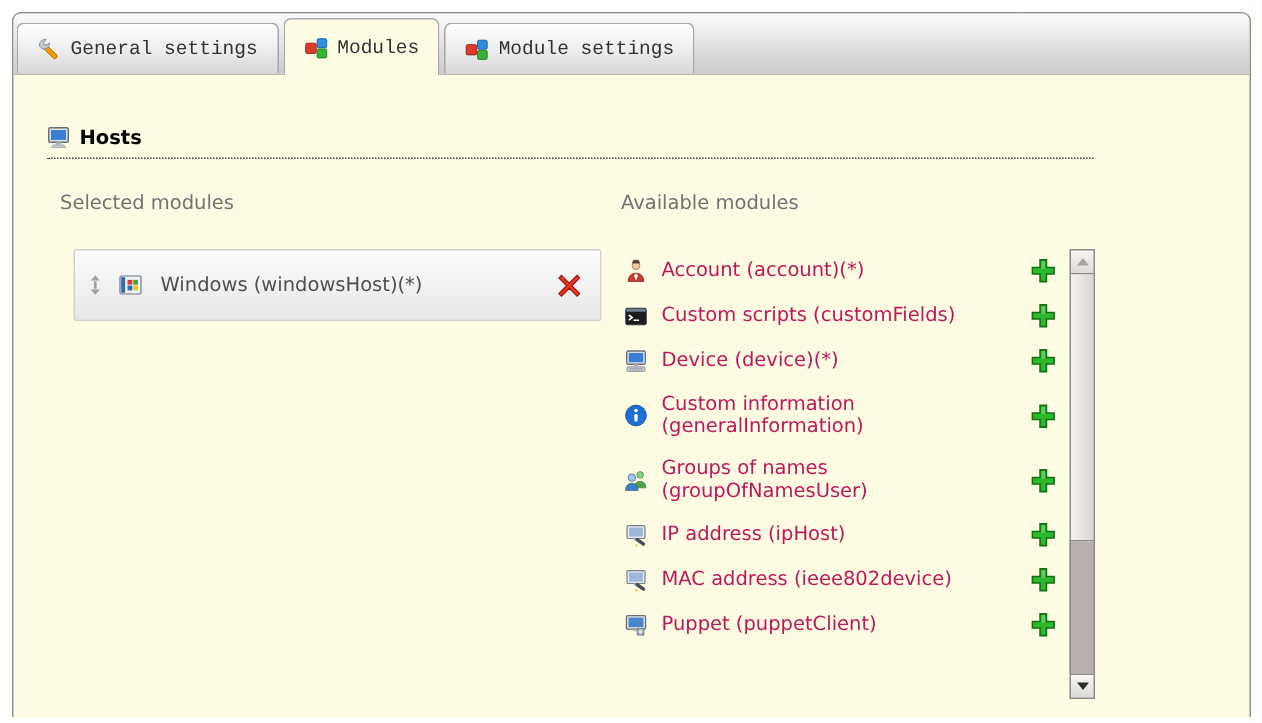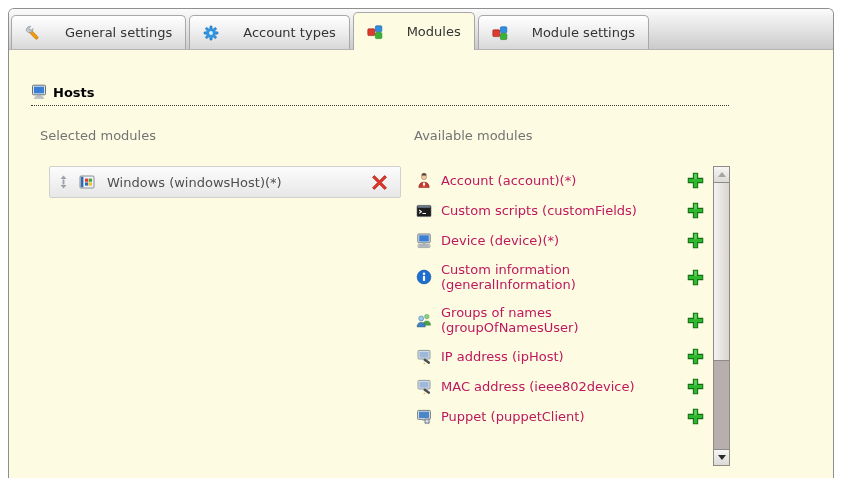--- a/index.html
+++ b/index.html
@@ -2,36 +2,36 @@
 <html><head>
 <meta charset="utf-8">
 <style>
   html,body{margin:0;padding:0;}
   body{width:841px;height:482px;background:#ffffff;font-family:"DejaVu Sans","Liberation Sans",sans-serif;position:relative;overflow:hidden;}
   .window{position:absolute;left:8px;top:8px;width:826px;height:470px;box-sizing:border-box;
           border:1px solid #8f8f8f;border-bottom:none;border-radius:6px 6px 0 0;background:#fdfce3;}
   
   .tabbar{height:40px;background:linear-gradient(#fbfbfb,#cbcbcb);border-radius:5px 5px 0 0;
           border-bottom:1px solid #b5b5b5;display:flex;align-items:flex-end;padding-left:2px;position:relative;}
-  .tab{display:flex;align-items:center;gap:24px;height:34px;padding:0 13px;margin-right:3px;box-sizing:border-box;
+  .tab{display:flex;align-items:center;gap:6px;height:34px;padding:0 13px;margin-right:3px;box-sizing:border-box;
        background:linear-gradient(#ffffff,#ececec 55%,#d7d7d7);border:1px solid #a8a8a8;border-bottom:none;
-       border-radius:5px 5px 0 0;font-size:13px;color:#333;cursor:pointer;white-space:nowrap;}
+       border-radius:5px 5px 0 0;font-size:13px;color:#333;cursor:pointer;white-space:nowrap;font-family:Liberation Mono, monospace;}
   .tab.active{height:38px;background:#fdfce3;margin-bottom:-1px;position:relative;z-index:2;}
   
   .section-header{margin:34px 0 0 22px;width:698px;box-sizing:border-box;display:flex;align-items:center;gap:6px;
                   padding-bottom:5px;border-bottom:1px dotted #3c3c3c;}
   .section-title{font-size:13px;font-weight:bold;color:#000;}
   
   .columns{display:flex;margin:22px 0 0 31px;}
   .col-left{width:374px;}
   .col-right{width:316px;}
   .col-label{font-size:13px;color:#737373;}
   
   .selected-list{margin:23px 0 0 9px;}
-  .selected-item{width:352px;height:32px;box-sizing:border-box;border:1px solid #d0d0d0;border-radius:2px;
+  .selected-item{width:352px;height:48px;box-sizing:border-box;border:1px solid #d0d0d0;border-radius:2px;
                  background:linear-gradient(#fcfcfc,#e7e7e7);display:flex;align-items:center;}
   .drag-handle{margin-left:8px;width:11px;height:14px;cursor:grab;flex:none;}
   .drag-handle svg{width:11px;height:14px;display:block;}
   .selected-item .mod-icon{margin-left:10px;}
   .selected-item .mod-label{margin-left:12px;font-size:13px;color:#4f4f4f;}
   .delete-btn{margin-left:auto;margin-right:12px;width:17px;height:17px;flex:none;cursor:pointer;}
   .delete-btn svg{width:17px;height:17px;display:block;}
   
   .avail-list{position:relative;margin-top:23px;height:300px;overflow:hidden;}
   .avail-row{display:flex;align-items:center;width:298px;box-sizing:border-box;padding:6px 0 7px 2px;}
@@ -58,35 +58,20 @@
   <div class="tabbar">
       <div class="tab">
         <span class="mod-icon">
           <svg viewBox="0 0 16 16">
             <rect x="5.6" y="4.4" width="11.5" height="3.2" rx="1.6" fill="#ef9c0c" stroke="#a96700" stroke-width=".5" transform="rotate(45 5.6 4.4)"></rect>
             <path d="M1.4 5.8 A3.7 3.7 0 0 1 5.8 1.4 L4 3.2 4.5 4.8 6.1 5.3 7.9 3.5 A3.7 3.7 0 0 1 3.2 7.6 Z" fill="#c3cad1" stroke="#7e868e" stroke-width=".6"></path>
           </svg>
         </span>
         <span>General settings</span>
       </div>
-      <div class="tab">
-        <span class="mod-icon">
-          <svg viewBox="0 0 16 16">
-            <g fill="#2f95e3" stroke="#1366a8" stroke-width=".5">
-              <rect x="6.8" y="0.8" width="2.4" height="14.4" rx="1.2"></rect>
-              <rect x="6.8" y="0.8" width="2.4" height="14.4" rx="1.2" transform="rotate(45 8 8)"></rect>
-              <rect x="6.8" y="0.8" width="2.4" height="14.4" rx="1.2" transform="rotate(90 8 8)"></rect>
-              <rect x="6.8" y="0.8" width="2.4" height="14.4" rx="1.2" transform="rotate(135 8 8)"></rect>
-              <circle cx="8" cy="8" r="4.6" stroke="none"></circle>
-            </g>
-            <circle cx="8" cy="8" r="1.9" fill="#dff0fc"></circle>
-          </svg>
-        </span>
-        <span>Account types</span>
-      </div>
       <div class="tab active">
         <span class="mod-icon">
           <svg viewBox="0 0 16 16">
             <rect x="0.8" y="4.8" width="7" height="6.8" rx="1" fill="#e03a2f" stroke="#8f1d14" stroke-width=".6"></rect>
             <rect x="8.4" y="1.8" width="6.4" height="6" rx="1" fill="#2e8fe0" stroke="#155a9e" stroke-width=".6"></rect>
             <rect x="8.4" y="8.6" width="6.4" height="6" rx="1" fill="#39b336" stroke="#1c7a1a" stroke-width=".6"></rect>
           </svg>
         </span>
         <span>Modules</span>
       </div>

